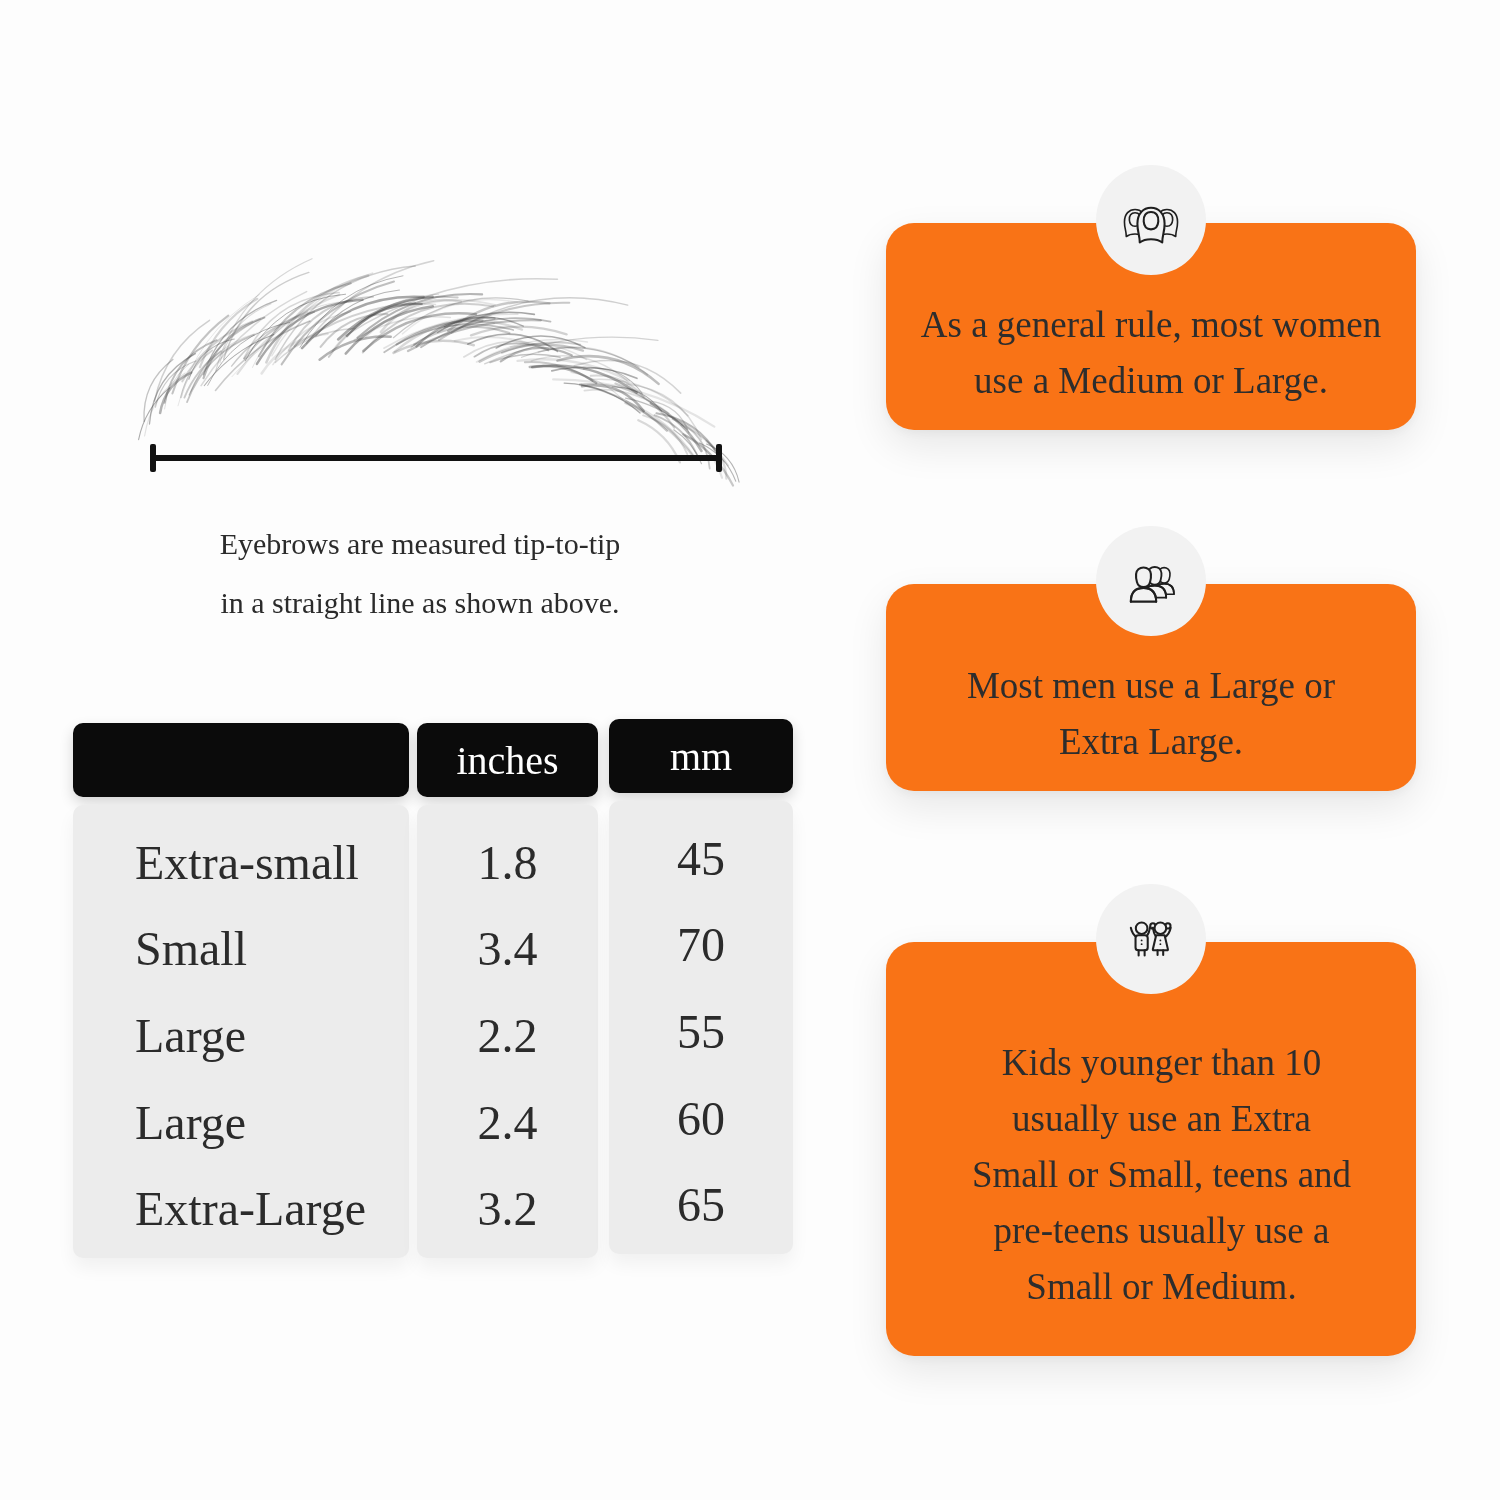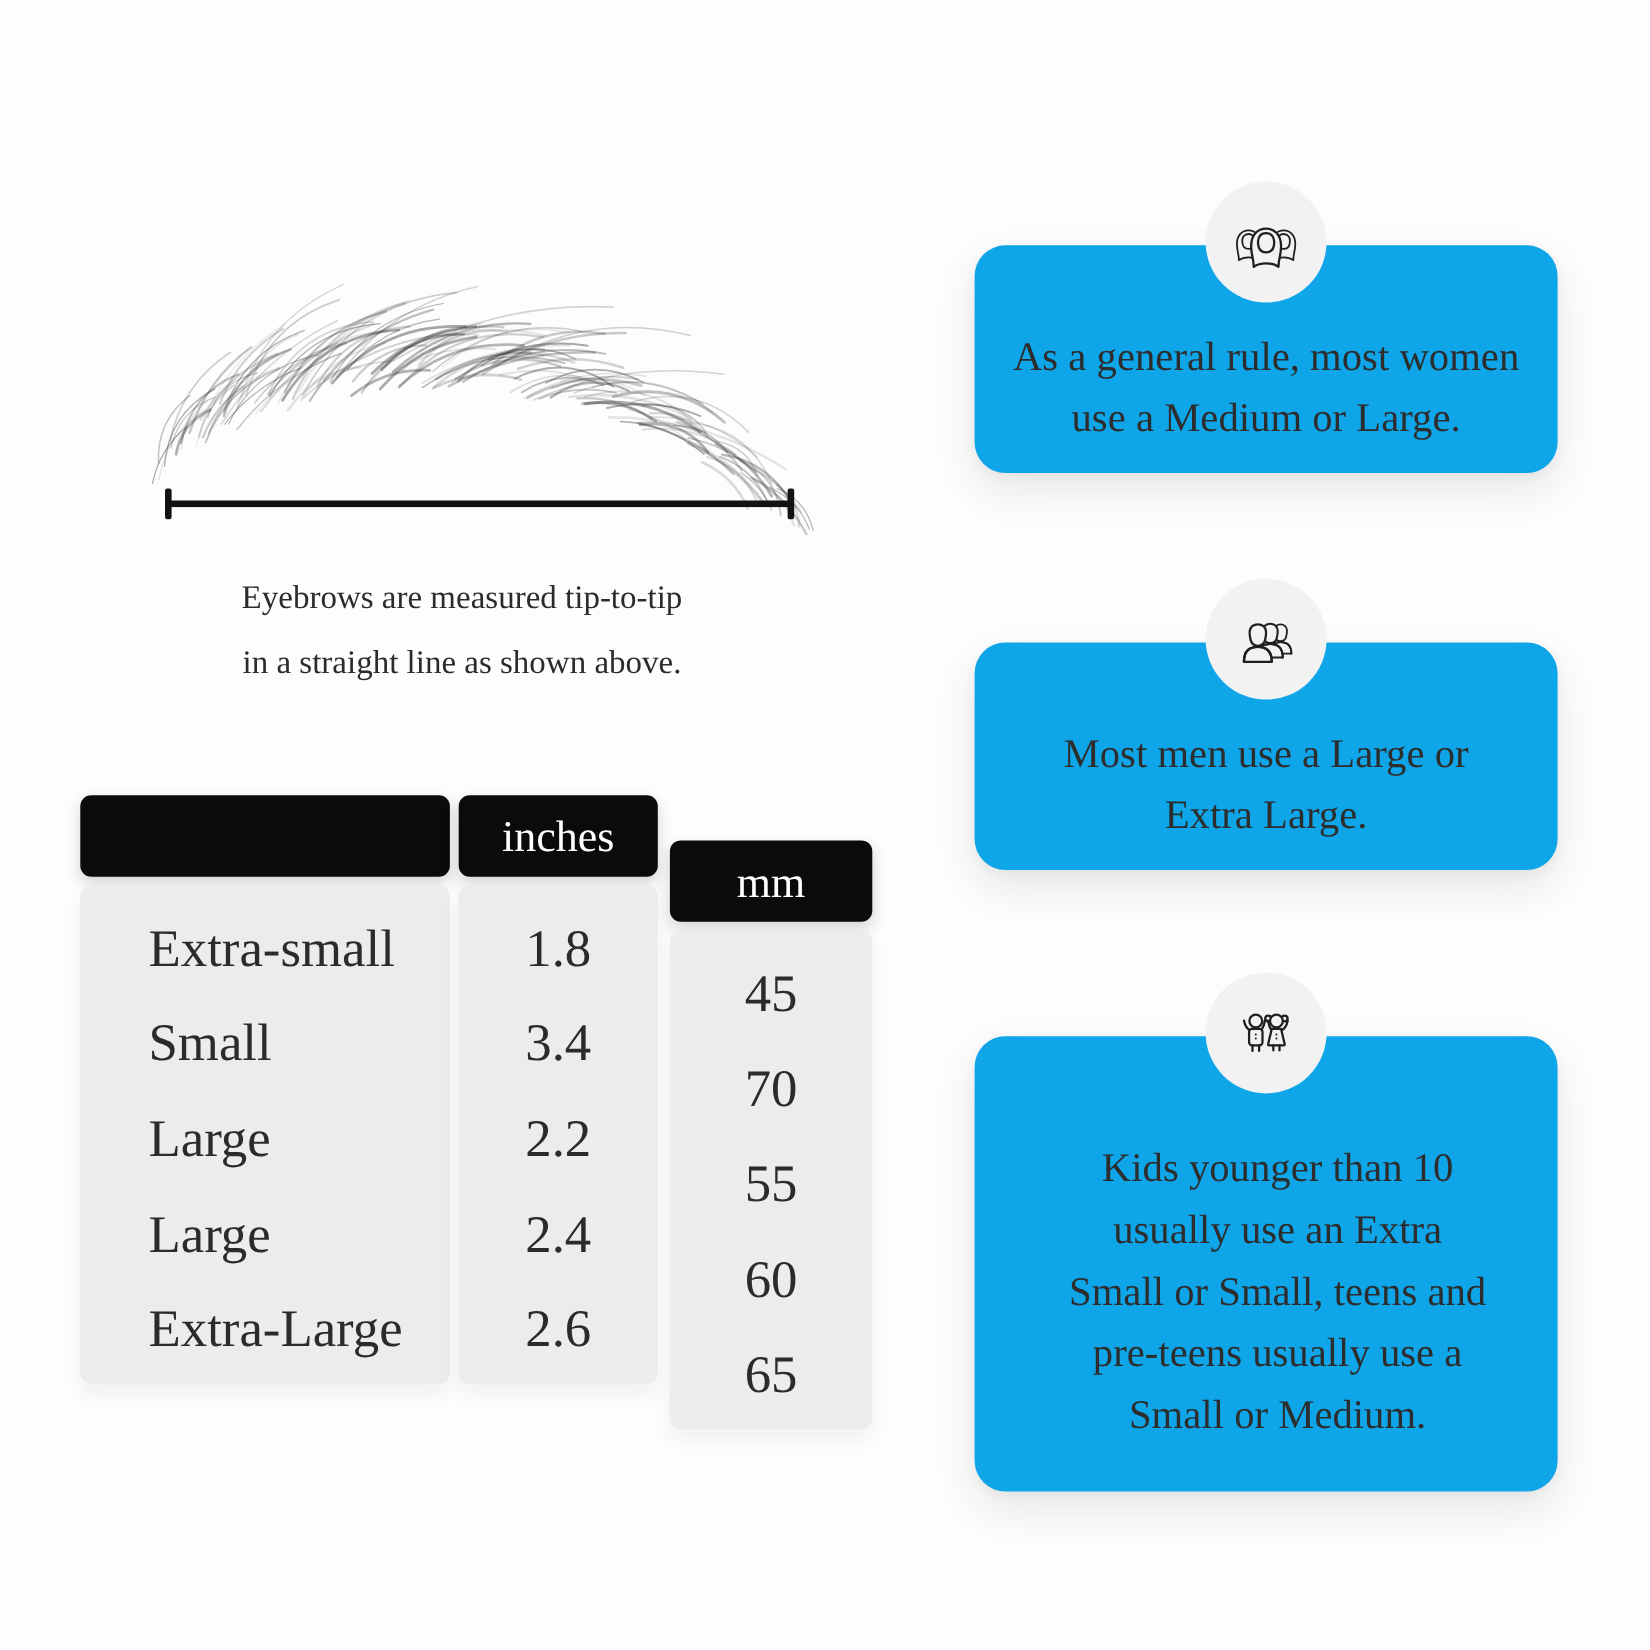--- a/index.html
+++ b/index.html
@@ -23,24 +23,24 @@
             display:flex;align-items:center;justify-content:center;font-size:40px;
             box-shadow:0 6px 14px rgba(0,0,0,.16);}
   .tcol .tb{margin-top:8px;height:453px;background:#ececec;border-radius:10px;
             display:grid;grid-template-rows:repeat(5,1fr);
             padding:14px 0 6px;box-sizing:border-box;
             box-shadow:0 10px 18px rgba(0,0,0,.05);}
   .tcol .cell{display:flex;align-items:center;font-size:48px;color:#2b2b2b;}
   .col-label{left:73px;top:723px;width:336px;}
   .col-label .cell{padding-left:62px;}
   .col-inches{left:417px;top:723px;width:181px;}
-  .col-mm{left:609px;top:764px;width:184px;}
+  .col-mm{left:609px;top:719px;width:184px;}
   .center .cell{justify-content:center;}
   
-  .card{position:absolute;left:886px;width:530px;background:#0ea5e9;border-radius:28px;
+  .card{position:absolute;left:886px;width:530px;background:#f97316;border-radius:28px;
         box-shadow:0 16px 40px rgba(0,0,0,.09),0 3px 10px rgba(0,0,0,.04);
         display:flex;flex-direction:column;justify-content:center;align-items:center;
         text-align:center;font-size:37px;line-height:56px;padding-top:52px;box-sizing:border-box;}
   .card-1{top:223px;height:207px;}
   .card-2{top:584px;height:207px;}
   .card-3{top:942px;height:414px;}
   .icircle{position:absolute;left:50%;top:-58px;transform:translateX(-50%);
            width:110px;height:110px;border-radius:50%;background:#f2f2f2;
            display:flex;align-items:center;justify-content:center;}
   .icircle svg{width:60px;height:60px;}
@@ -216,21 +216,21 @@
     </div>
   </div>
 
   <div class="tcol col-inches center">
     <div class="th">inches</div>
     <div class="tb">
       <div class="cell">1.8</div>
       <div class="cell">3.4</div>
       <div class="cell">2.2</div>
       <div class="cell">2.4</div>
-      <div class="cell">2.6</div>
+      <div class="cell">3.2</div>
     </div>
   </div>
 
   <div class="tcol col-mm center">
     <div class="th">mm</div>
     <div class="tb">
       <div class="cell">45</div>
       <div class="cell">70</div>
       <div class="cell">55</div>
       <div class="cell">60</div>

